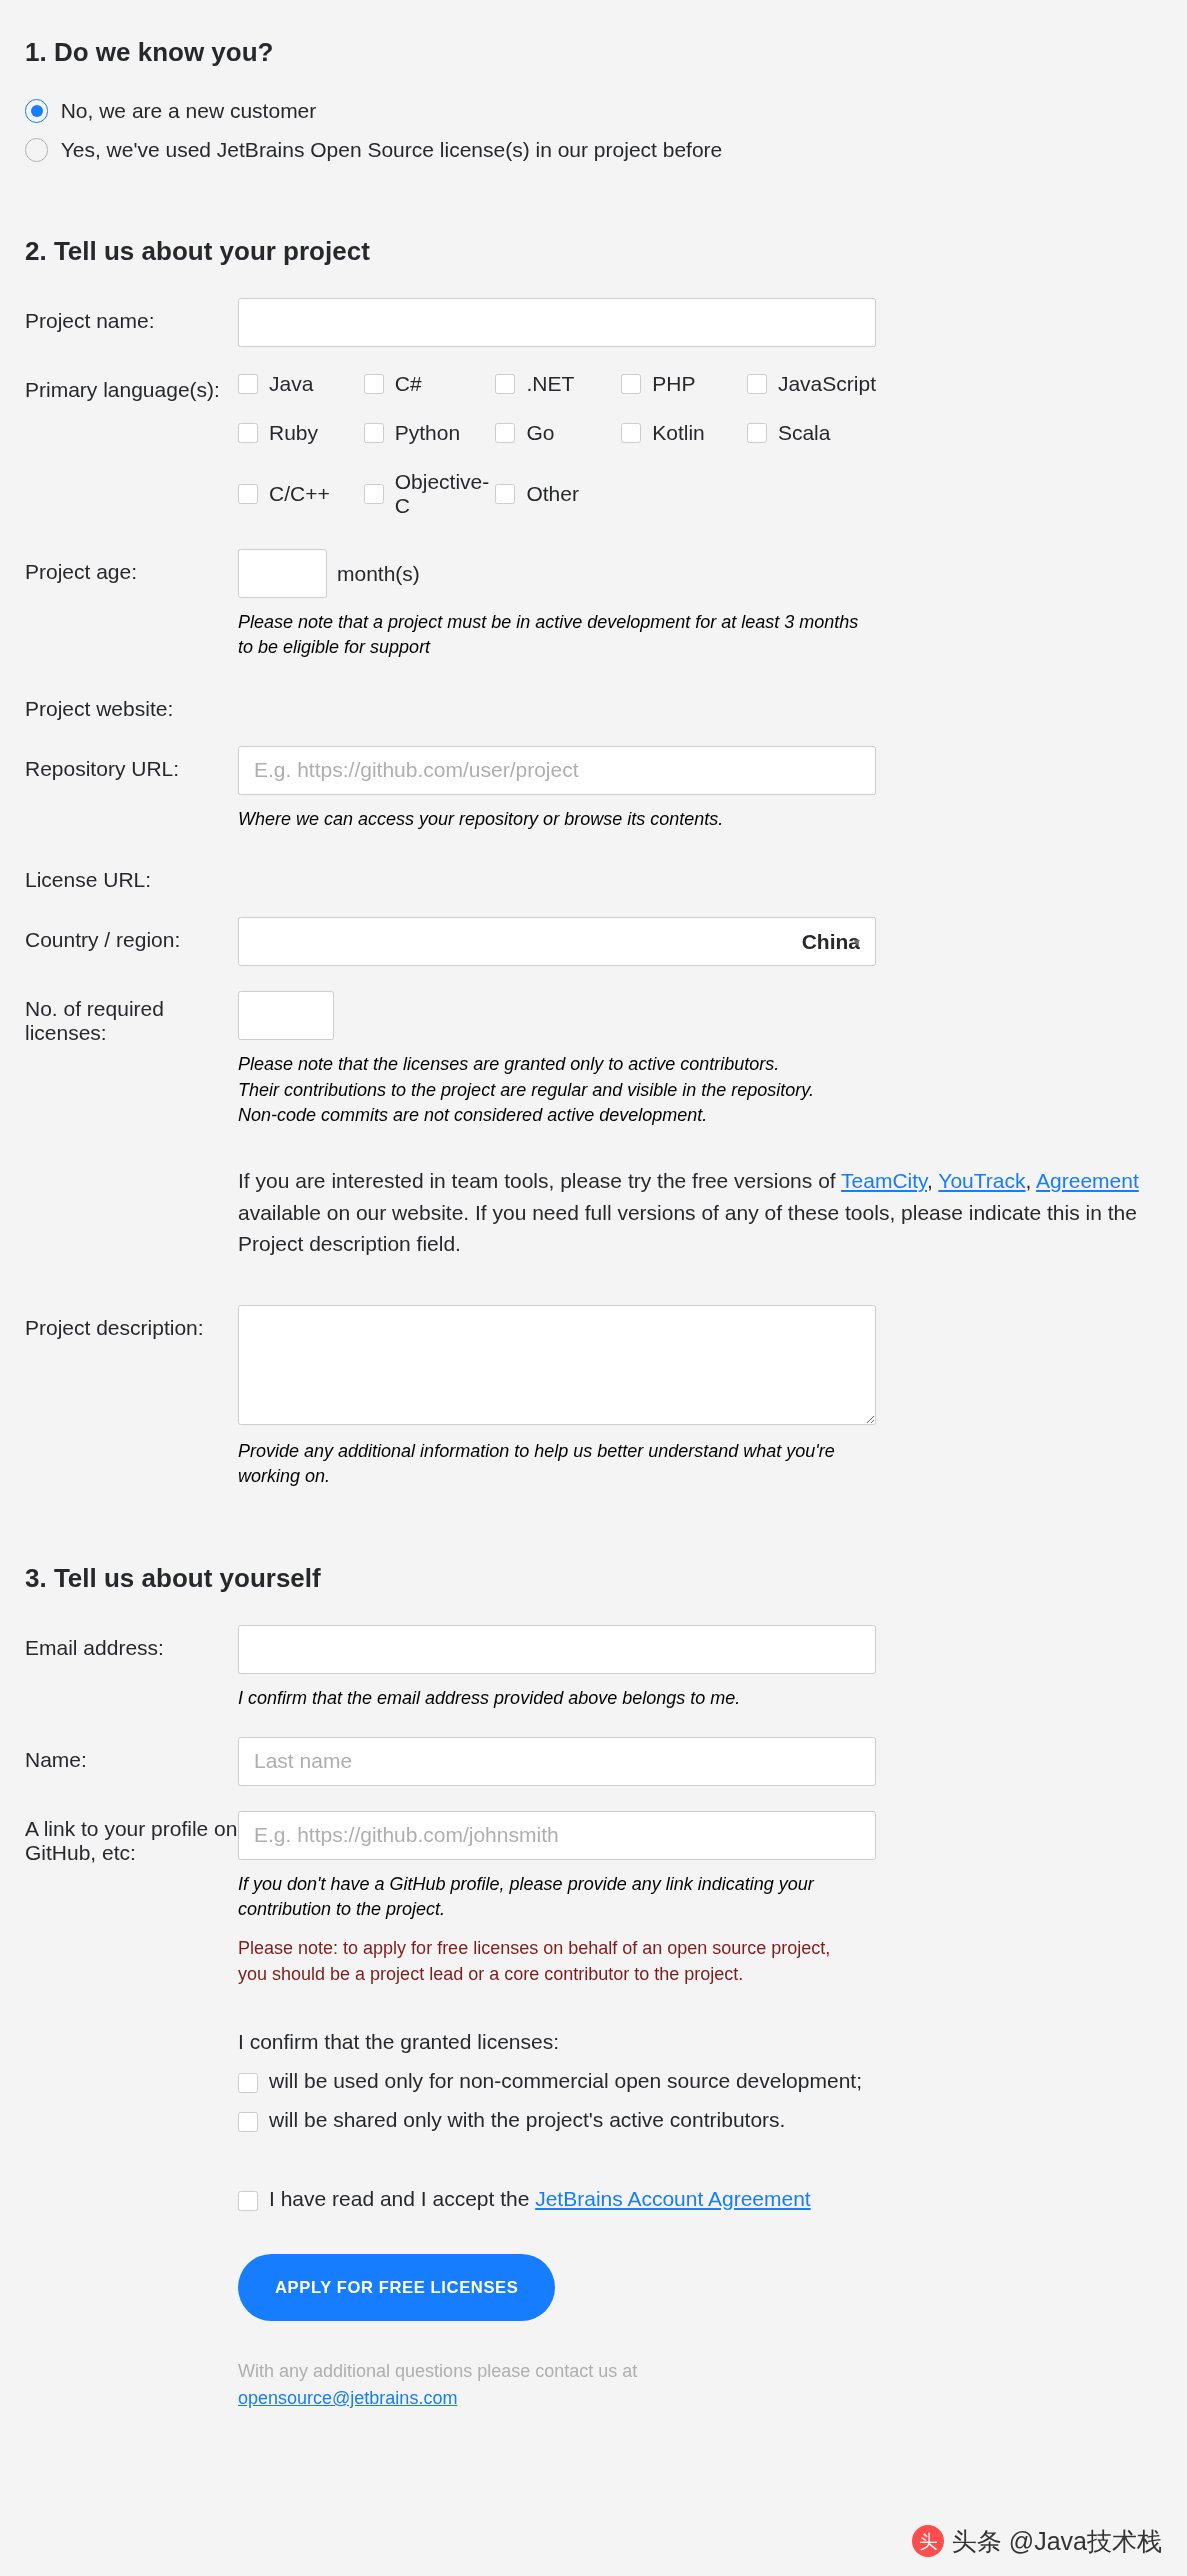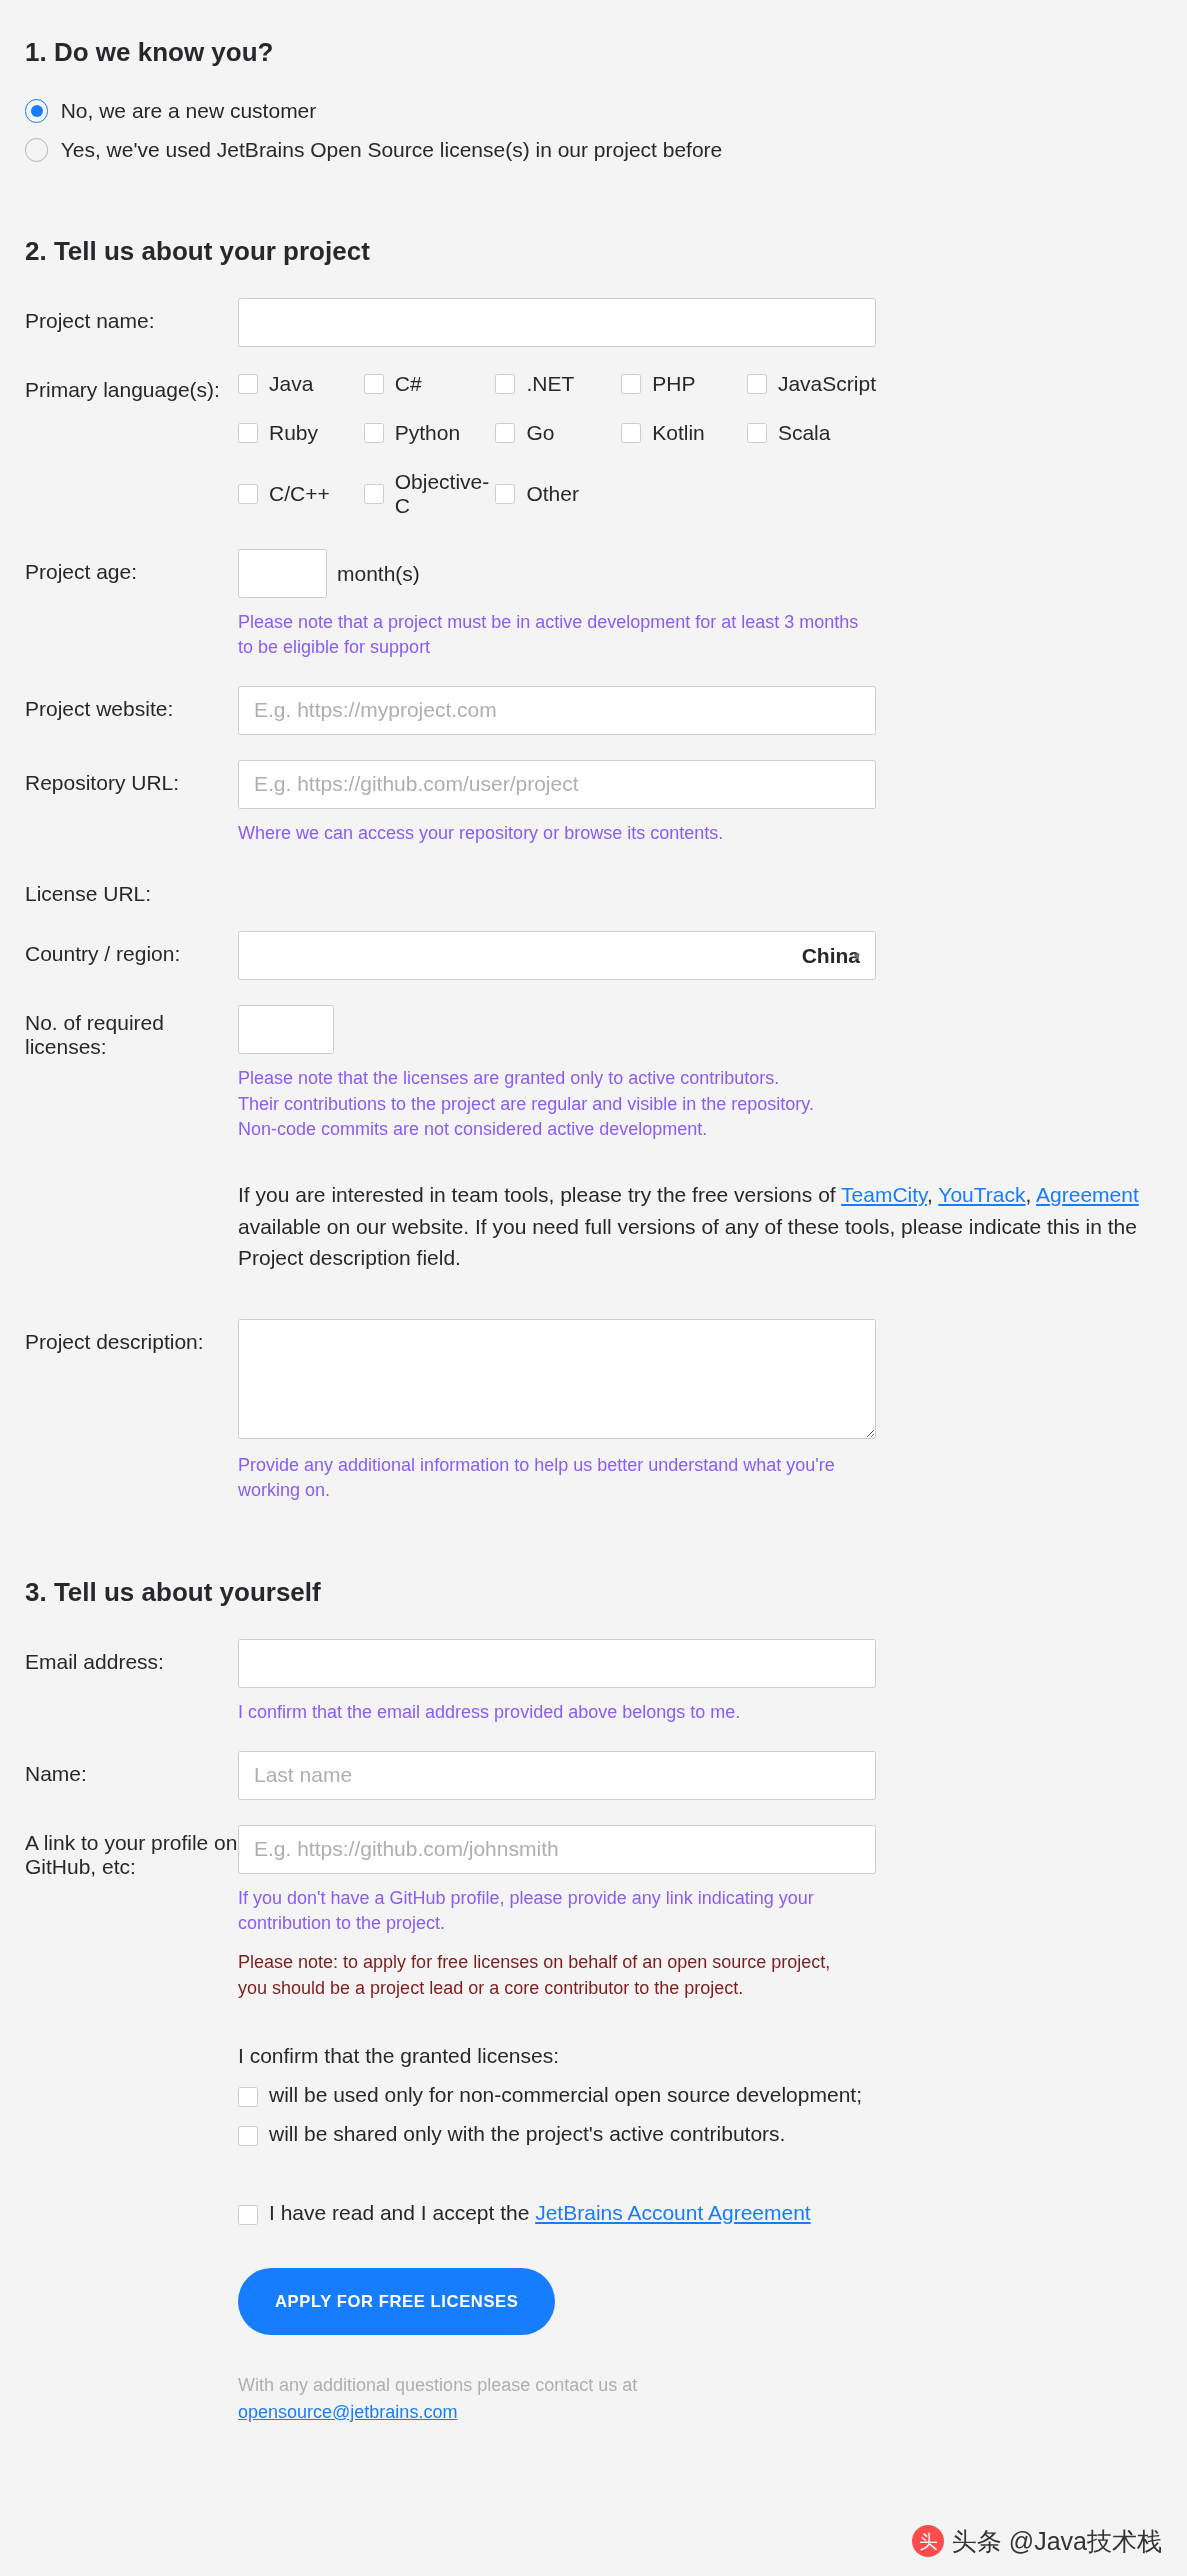--- a/index.html
+++ b/index.html
@@ -88,24 +88,25 @@
   height: 20px;
   border: 0.6px solid #cdcdcd;
   background: #fff;
   border-radius: 2.5px;
   margin-right: 11px;
   flex-shrink: 0;
 }
 .checkbox-label { font-size: 21px; color: #27282c; }
 .hint-text {
   font-size: 18px;
-  color: #8b5cf6;
+  color: #000000;
   line-height: 1.4;
   margin-top: 12.3px;
   max-width: 641px;
+  font-style: italic;
 }
 .inline-after {
   display: flex;
   align-items: center;
 }
 .inline-after-label {
   font-size: 21px;
   color: #27282c;
   margin-left: 10px;
 }
@@ -299,23 +300,20 @@
         <div class="inline-after">
           <input class="text-input small" type="text" style="">
           <span class="inline-after-label">month(s)</span>
         </div>
         <div class="hint-text">Please note that a project must be in active development for at least 3 months to be eligible for support</div>
       </div>
     </div>
 
     <div class="field-row" style="margin-top:25px;">
       <div class="field-label">Project website:</div>
-      <div class="field-body">
-        <input class="text-input" type="text" placeholder="E.g. https://myproject.com" style="">
-      </div>
     </div>
 
     <div class="field-row">
       <div class="field-label">Repository URL:</div>
       <div class="field-body">
         <input class="text-input" type="text" placeholder="E.g. https://github.com/user/project" style="">
         <div class="hint-text">Where we can access your repository or browse its contents.</div>
       </div>
     </div>
 

